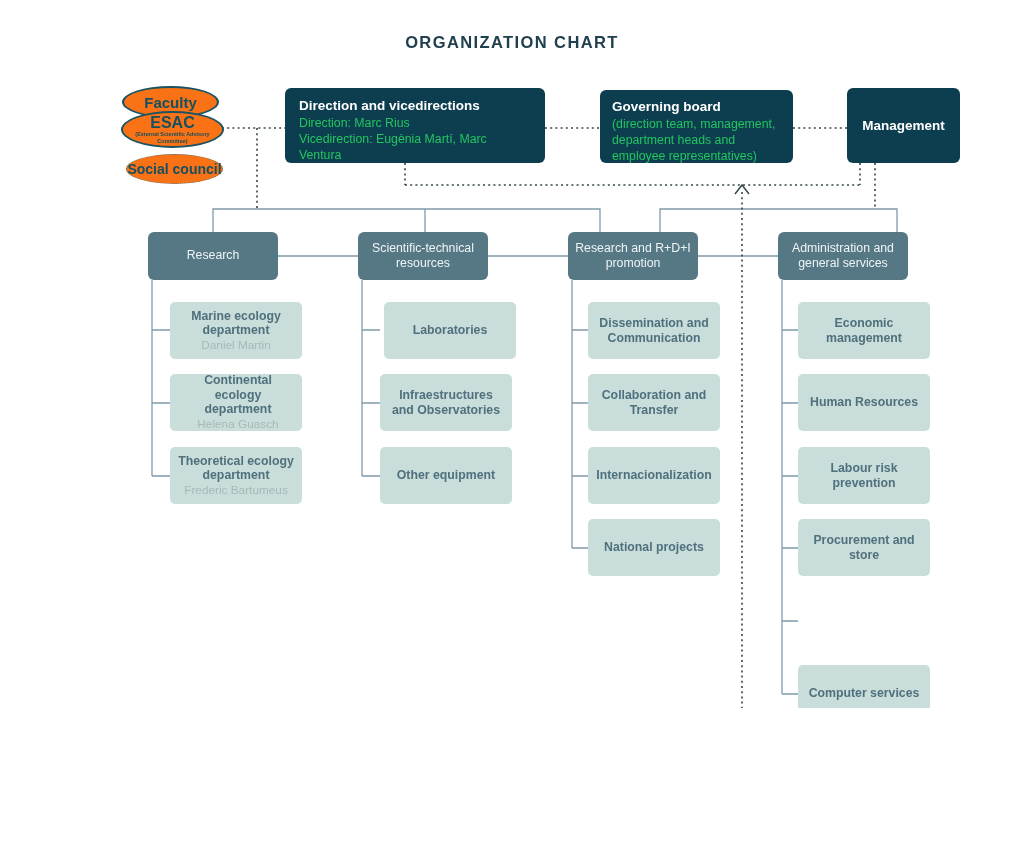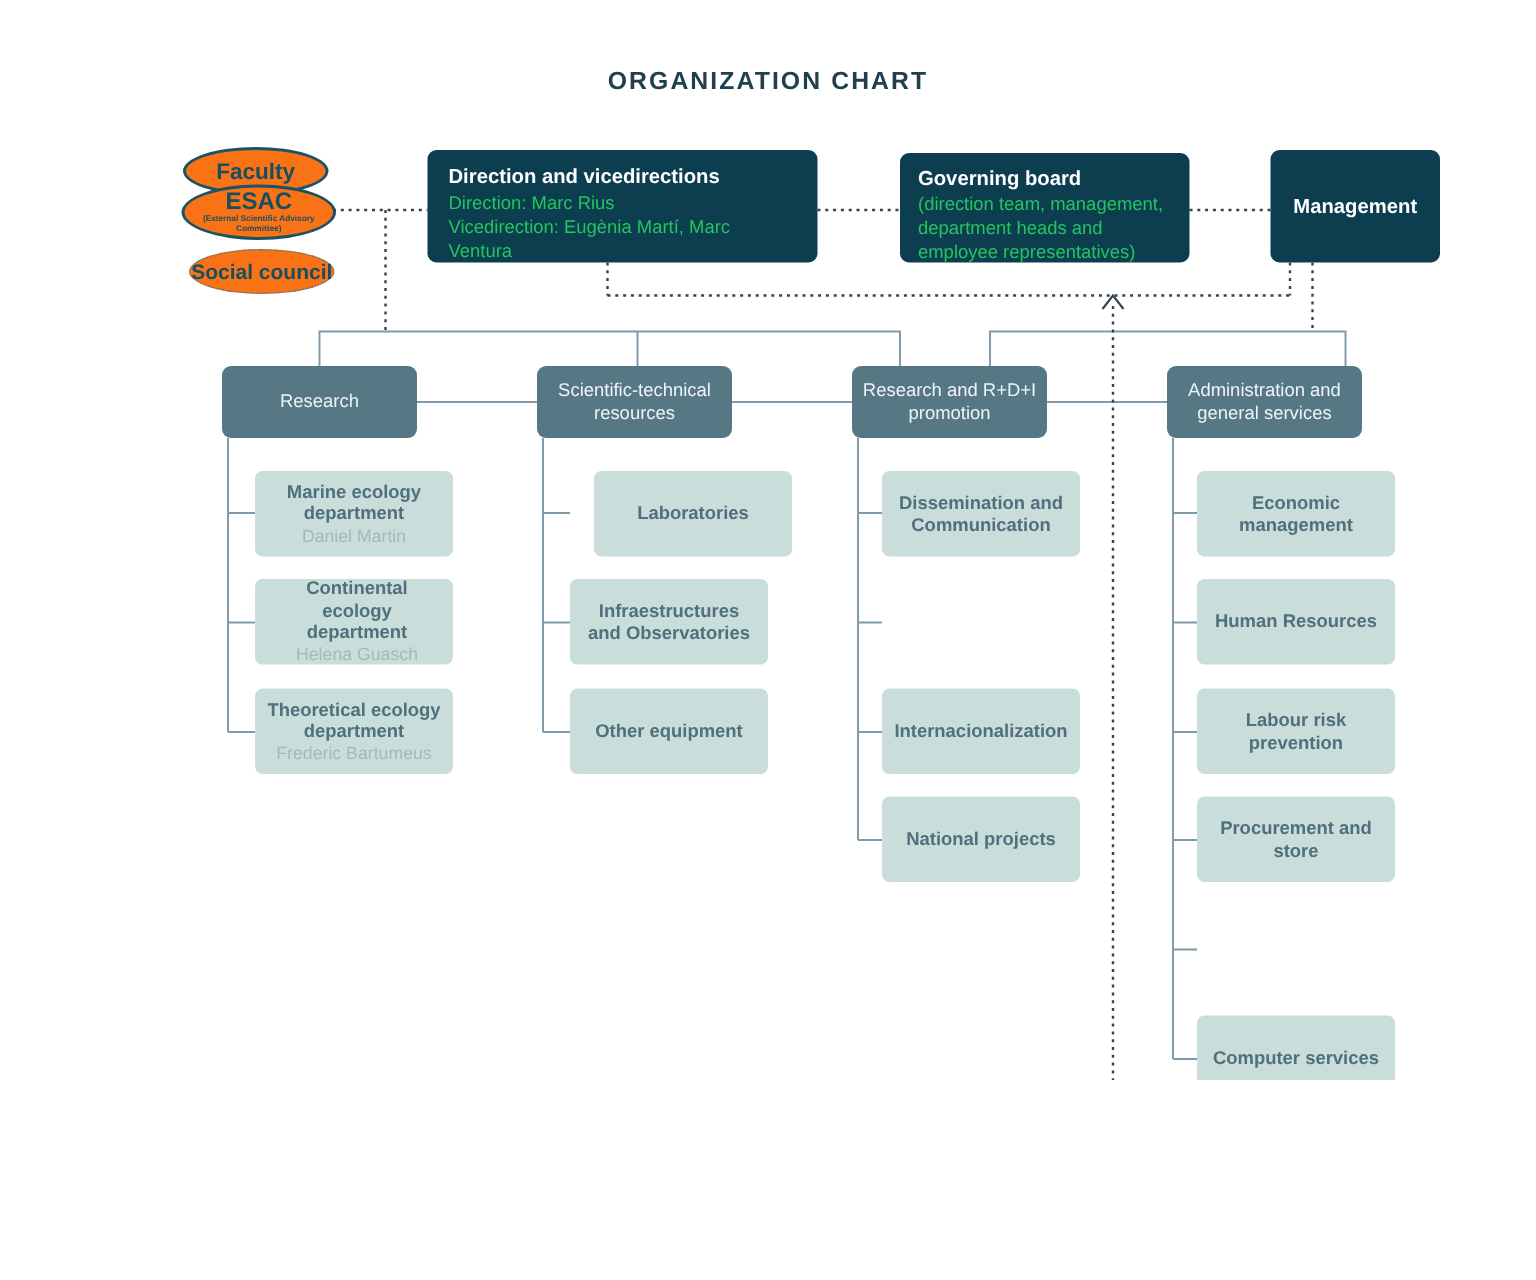--- a/index.html
+++ b/index.html
@@ -4,21 +4,20 @@
 <style>
   * { margin: 0; padding: 0; box-sizing: border-box; }
   html, body { background: #ffffff; }
   body { font-family: "Liberation Sans", "DejaVu Sans", sans-serif; }
   .stage {
     position: relative;
     width: 1024px;
     height: 708px;
     background: #ffffff;
     overflow: hidden;
-    margin-top: 12px;
   }
   .title {
     position: absolute;
     top: 33px; left: 0; width: 1024px;
     text-align: center;
     font-size: 16.5px;
     font-weight: bold;
     letter-spacing: 1.4px;
     color: #21404f;
   }
@@ -166,33 +165,36 @@
   </div>
   <div class="box item" style="left:170px; top:374px;padding-left:12px;">
     <div class="item-title">Continental ecology department</div>
     <div class="item-person">Helena Guasch</div>
   </div>
   <div class="box item" style="left:170px; top:447px;">
     <div class="item-title">Theoretical ecology department</div>
     <div class="item-person">Frederic Bartumeus</div>
   </div>
 
-  <div class="box item" style="left:396px; top:302px;">
+  <div class="box item" style="left:384px; top:302px;">
     <div class="item-title">Laboratories</div>
   </div>
   <div class="box item" style="left:380px; top:374px;">
     <div class="item-title">Infraestructures and Observatories</div>
   </div>
   <div class="box item" style="left:380px; top:447px;">
     <div class="item-title">Other equipment</div>
   </div>
 
   <div class="box item" style="left:588px; top:302px;">
     <div class="item-title">Dissemination and Communication</div>
   </div>
+  <div class="box item" style="left:588px; top:374px;">
+    <div class="item-title">Collaboration and Transfer</div>
+  </div>
   <div class="box item" style="left:588px; top:447px;">
     <div class="item-title">Internacionalization</div>
   </div>
   <div class="box item" style="left:588px; top:519px;">
     <div class="item-title">National projects</div>
   </div>
 
   <div class="box item" style="left:798px; top:302px;">
     <div class="item-title">Economic management</div>
   </div>

